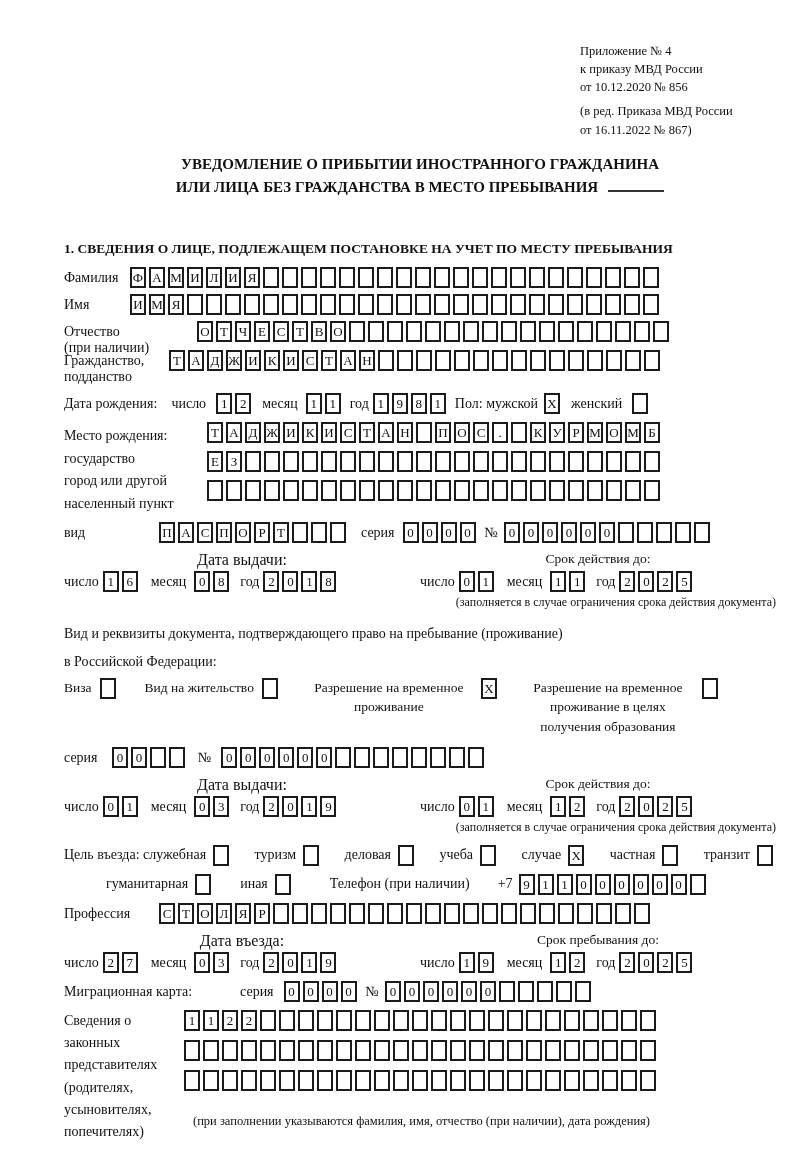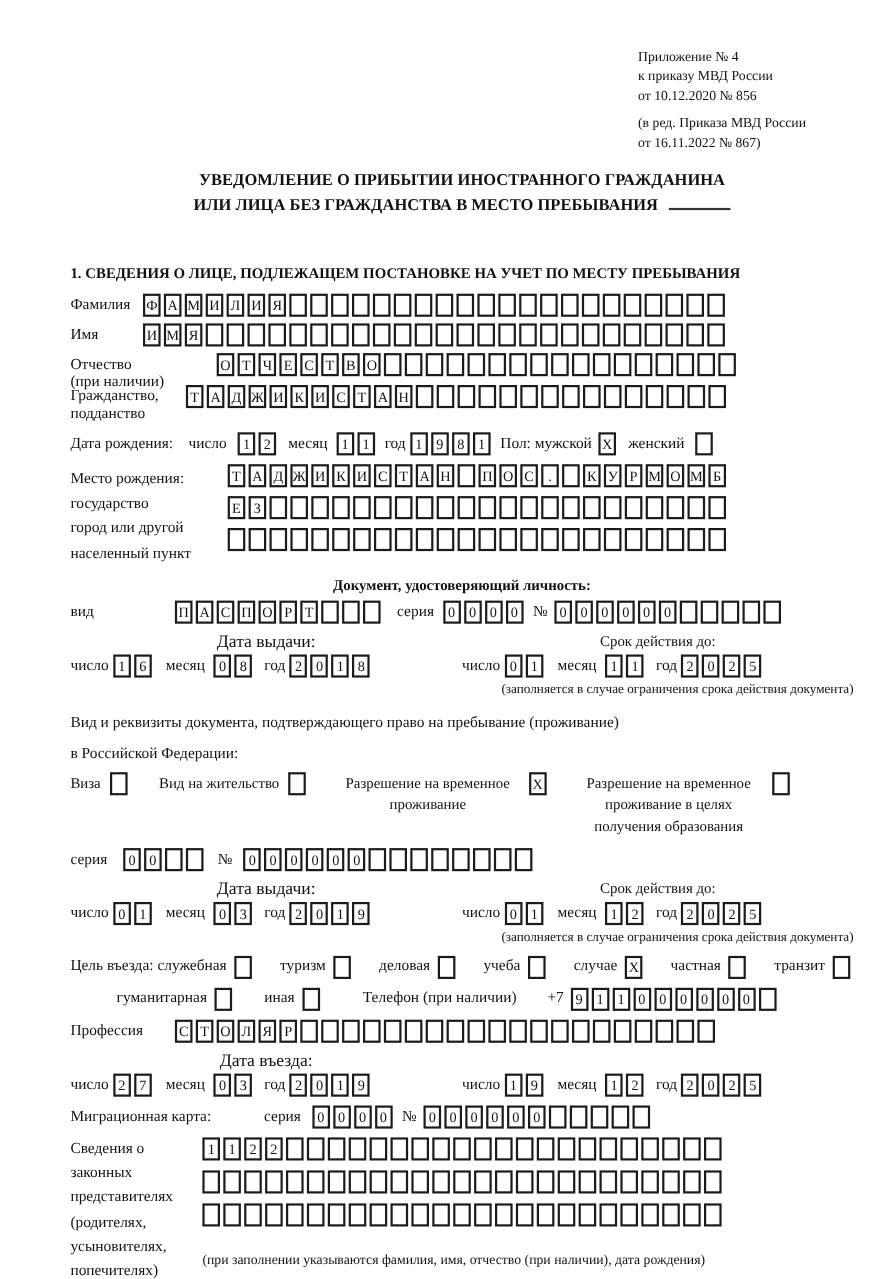--- a/index.html
+++ b/index.html
@@ -41,21 +41,21 @@
   .opt-label { font-size:13.5px; text-align:center; line-height:1.45; }
   .cb { margin-left:8px; margin-top:0; }
 
   .purpose-row { display:flex; align-items:flex-start; justify-content:space-between; margin-top:10px; }
   .p-item { display:flex; align-items:center; font-size:14px; }
   .p-item .cells { margin-left:7px; }
 
   .rep-label { width:120px; font-size:14px; line-height:1.6; flex:none; }
   .rep-rows .cells { margin-bottom:9px; }
 
-  .final-note { font-size:12.5px; margin:2px 0 0 130px; }
+  .final-note { font-size:12.5px; text-align:center; margin:2px 0 0 130px; }
 </style>
 </head>
 <body>
 
 <div class="page">
 
   <div class="hdr">
     <div>Приложение № 4</div>
     <div>к приказу МВД России</div>
     <div>от 10.12.2020 № 856</div>
@@ -320,21 +320,20 @@
           <span class="cell"></span>
           <span class="cell"></span>
           <span class="cell"></span>
           <span class="cell"></span>
           <span class="cell"></span>
           <span class="cell"></span>
         </span>
     </span>
   </div>
 
-  <div class="doc-h">Документ, удостоверяющий личность:</div>
   <div class="row mt6">
     <span class="lbl" style="width:95px">вид</span>
     <span class="cells">
         <span class="cell">П</span>
         <span class="cell">А</span>
         <span class="cell">С</span>
         <span class="cell">П</span>
         <span class="cell">О</span>
         <span class="cell">Р</span>
         <span class="cell">Т</span>
@@ -617,20 +616,21 @@
         <span class="cell"></span>
         <span class="cell"></span>
         <span class="cell"></span>
         <span class="cell"></span>
         <span class="cell"></span>
       </span>
   </div>
 
   <div class="datecols">
     <span class="dc-left">Дата въезда:</span>
+    <span class="dc-right">Срок пребывания до:</span>
   </div>
   <div class="daterow">
     <span class="dr-left">
       <span class="word" style="margin-right:4px">число</span>
       <span class="cells">
           <span class="cell">2</span>
           <span class="cell">7</span>
         </span>
       <span class="word" style="margin-left:10px; margin-right:8px">месяц</span>
       <span class="cells">

